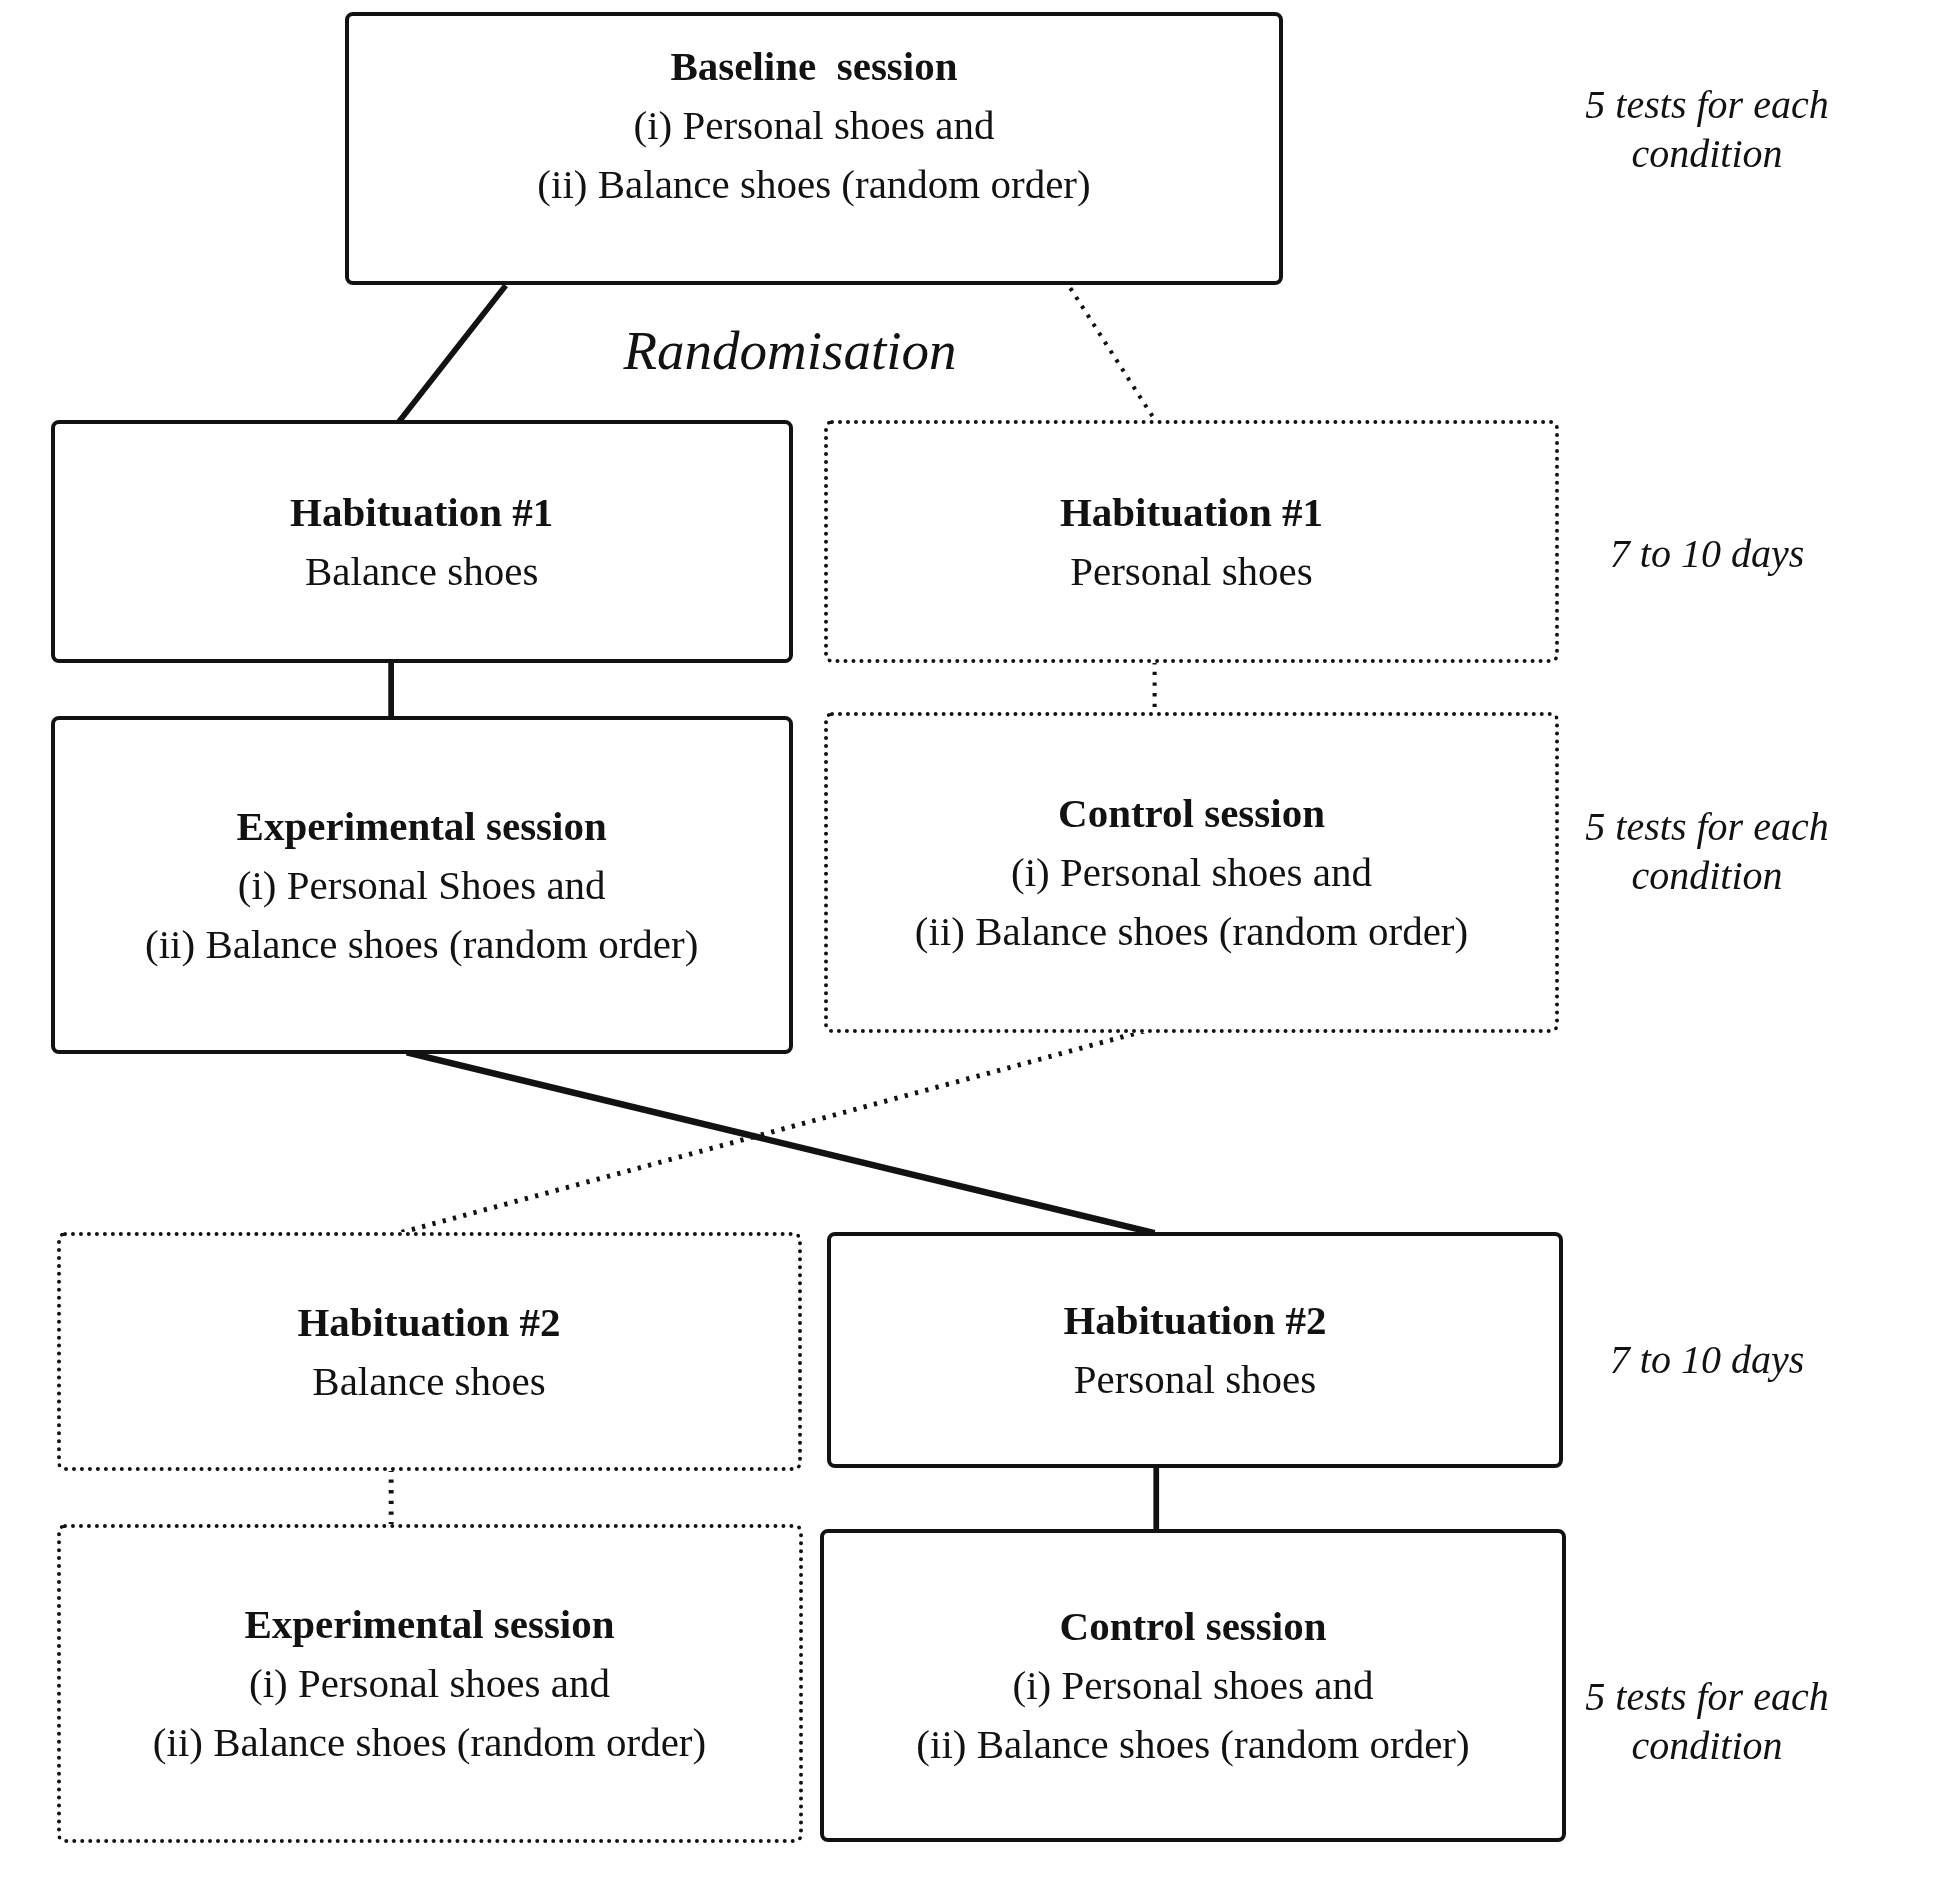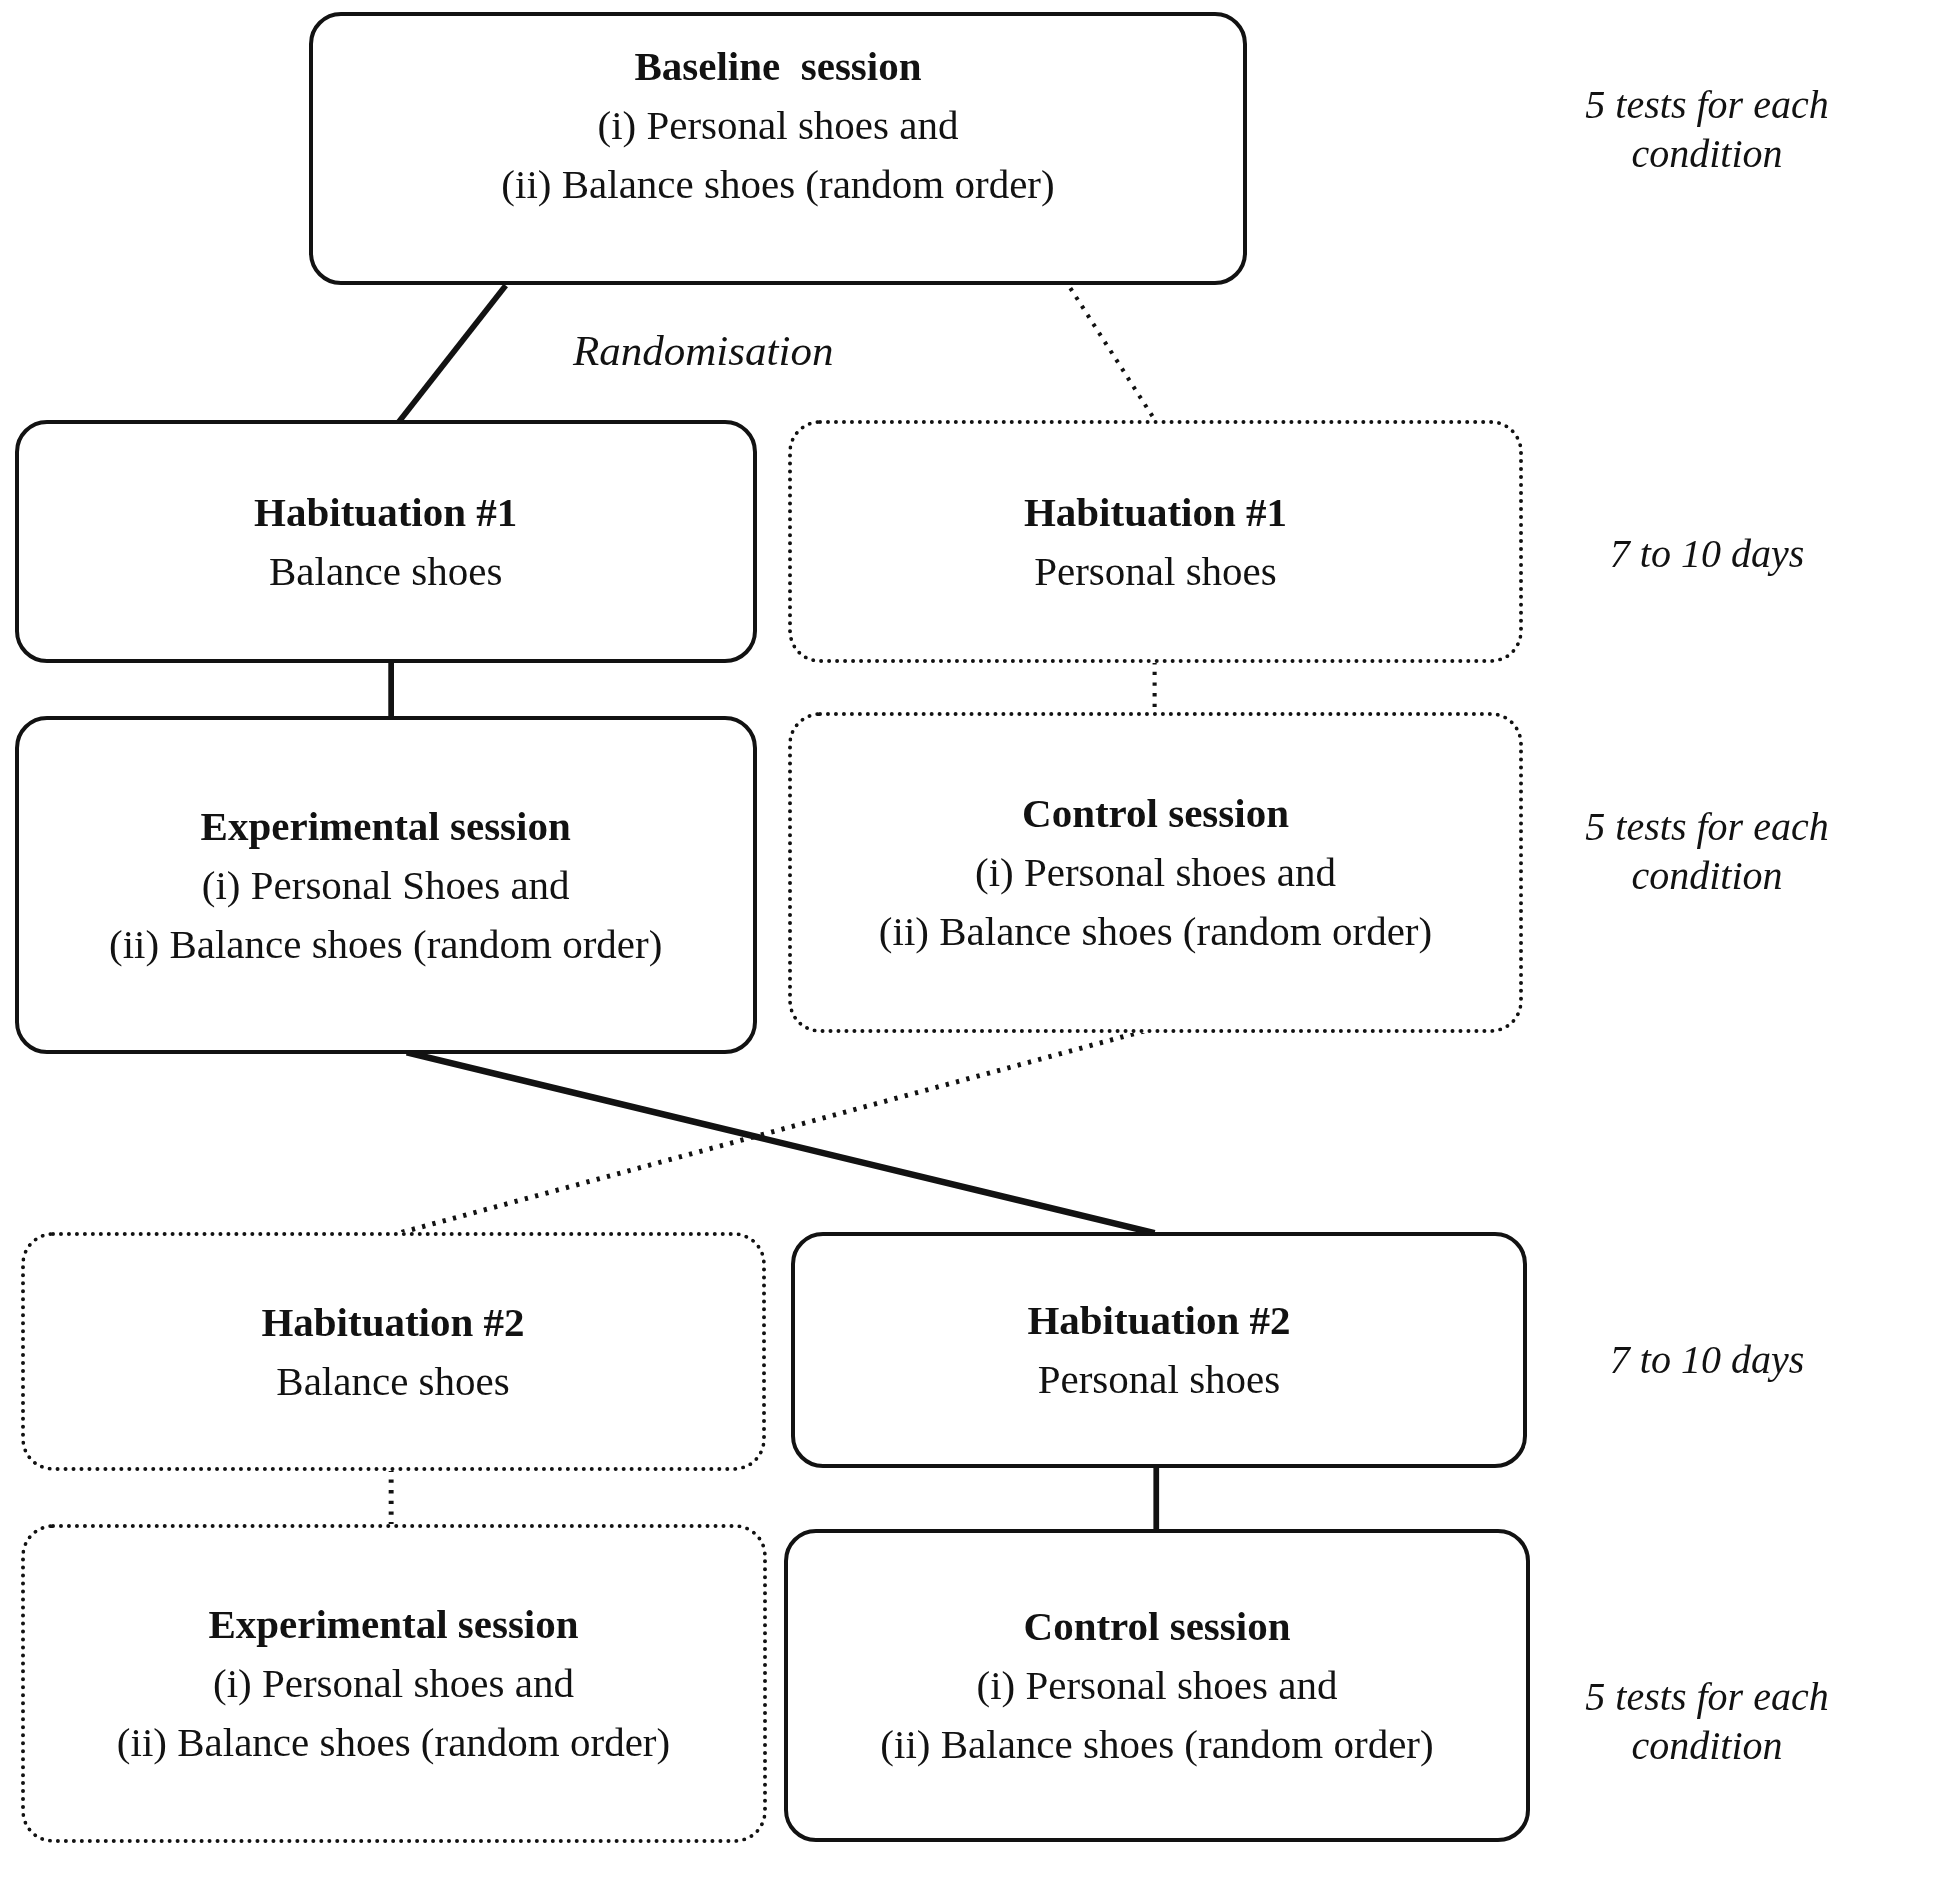--- a/index.html
+++ b/index.html
@@ -19,29 +19,30 @@
   #connector-svg {
     position: absolute;
     left: 0; top: 0;
     width: 1959px;
     height: 1878px;
   }
   .box {
     position: absolute;
     box-sizing: border-box;
     border: 4.9px solid #121212;
-    border-radius: 32px;
+    border-radius: 8px;
     background: #ffffff;
     display: flex;
     flex-direction: column;
     justify-content: center;
     align-items: center;
     text-align: center;
     font-size: 41px;
     line-height: 59px;
+    margin-left: 36px;
   }
   .box.dotted {
     border: 4.1px dotted #121212;
   }
   .box-title {
     font-weight: bold;
     white-space: pre-wrap;
   }
   .box-line {
     white-space: pre-wrap;
@@ -53,22 +54,23 @@
     text-align: center;
     font-style: italic;
     font-size: 40px;
     line-height: 49px;
   }
   .randomisation-label {
     position: absolute;
     left: 573px;
     top: 326px;
     width: 434px;
+    text-align: center;
     font-style: italic;
-    font-size: 43px;
+    font-size: 55px;
     line-height: 49px;
   }
 
   
   #box-baseline      { left: 309px;  top: 12.3px;   width: 938px; height: 273px; padding-bottom: 47px; }
   #box-hab1-balance  { left: 14.7px;   top: 420px;  width: 742px;  height: 243px; }
   #box-hab1-personal { left: 788px;  top: 420px;  width: 735px;  height: 243px; }
   #box-exp1          { left: 14.7px;   top: 716px;  width: 742px;  height: 338px; }
   #box-ctrl1         { left: 788px;  top: 712px;  width: 735px;  height: 321px; }
   #box-hab2-balance  { left: 20.5px;   top: 1232px; width: 745px;  height: 239px; }

